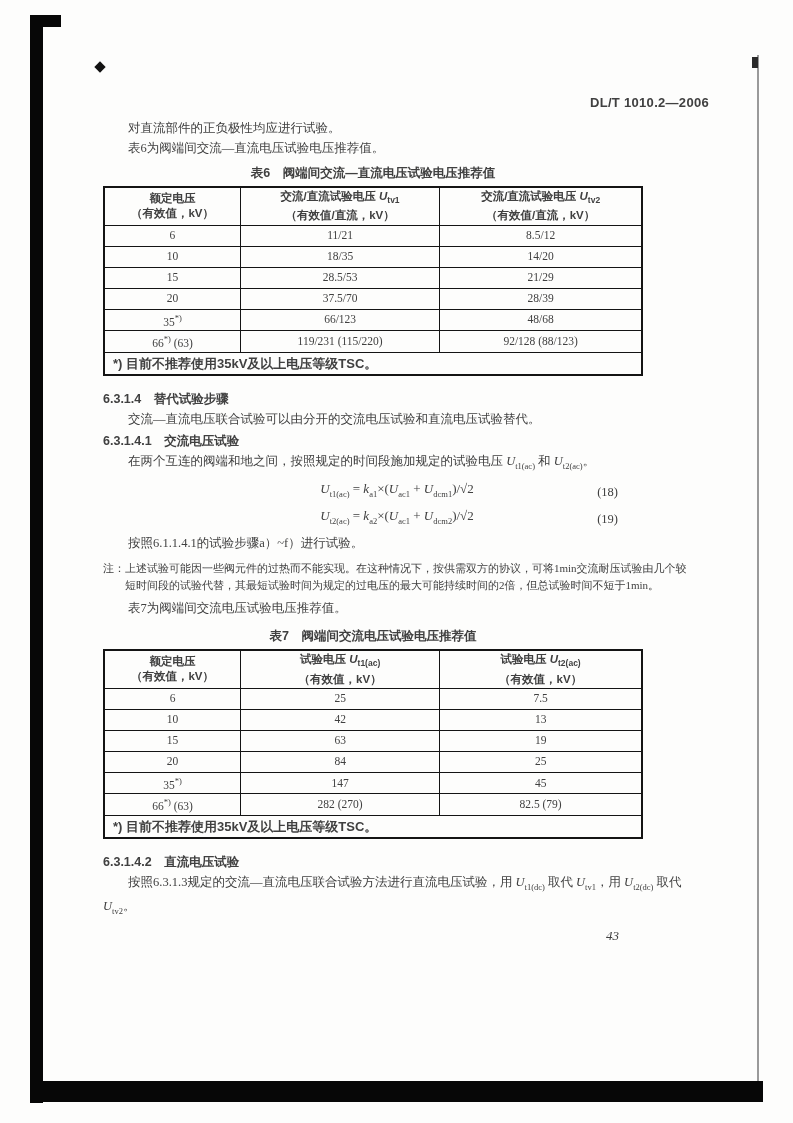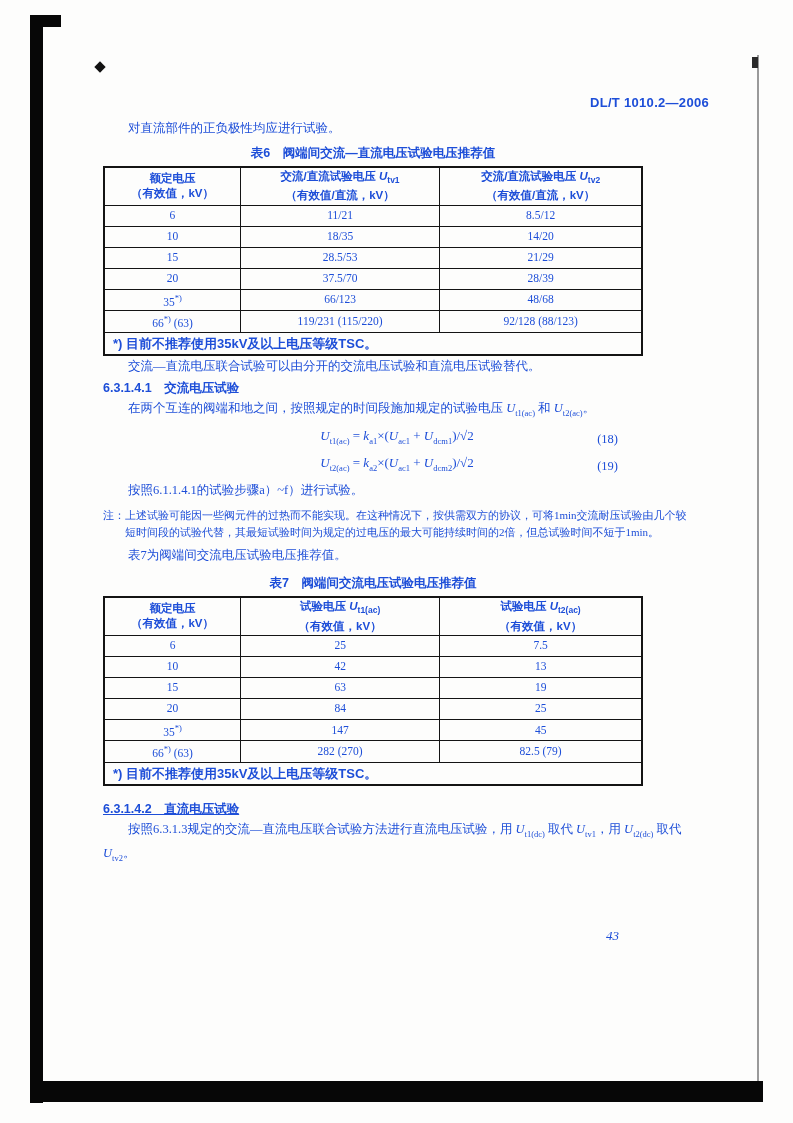--- a/index.html
+++ b/index.html
@@ -1,20 +1,20 @@
 <!DOCTYPE html>
 <html><head>
 <meta charset="utf-8">
 <style>
   * { margin:0; padding:0; box-sizing:border-box; }
   html,body { background:#ffffff; }
   .canvas {
     position:relative; width:793px; height:1123px; margin:0 auto;
     background:#fdfdfc; overflow:hidden;
-    font-family:"Liberation Serif","DejaVu Serif",serif; color:#1d4ed8;
+    font-family:"Liberation Serif","DejaVu Serif",serif; color:#404040;
   }
   
   .artifact { position:absolute; background:#070707; }
   .scan-left { left:30px; top:15px; width:13px; height:1088px; }
   .scan-left-top { left:30px; top:15px; width:31px; height:12px; }
   .scan-bottom { left:30px; top:1081px; width:733px; height:21px; }
   .scan-right-line { left:757px; top:55px; width:2px; height:1026px; background:#9a9a9a; }
   .scan-tr-mark { left:752px; top:57px; width:6px; height:11px; background:#2a2a2a; }
   .scan-dot { left:96px; top:63px; width:8px; height:8px; transform:rotate(45deg); background:#121212; }
 
@@ -54,39 +54,40 @@
 
   .formula-block { margin-top:4px; }
   .formula-row { position:relative; height:27px; text-align:center; font-size:13px; }
   .formula-row .num { position:absolute; right:73px; top:3px; font-size:12.5px; }
   sub { font-size:8.5px; } sup { font-size:8.5px; }
   i { font-style:italic; }
 
   .note { margin-top:7px; font-size:11px; line-height:17px; padding-left:22px; text-indent:-22px; }
   .after-note { margin-top:4px; }
   .cap7 { margin-top:9px; }
-  .sec-last { margin-top:9px;text-decoration:underline; }
+  .sec-last { margin-top:9px; }
 </style>
 </head>
 <body>
 
 <div class="canvas">
 
   <div class="artifact scan-left"></div>
   <div class="artifact scan-left-top"></div>
   <div class="artifact scan-bottom"></div>
   <div class="artifact scan-right-line"></div>
   <div class="artifact scan-tr-mark"></div>
   <div class="artifact scan-dot"></div>
 
   <div class="doc-number">DL/T 1010.2—2006</div>
 
   <div class="content">
 
     <p class="body-para first">对直流部件的正负极性均应进行试验。</p>
+    <p class="body-para">表6为阀端间交流—直流电压试验电压推荐值。</p>
 
     <div class="table-caption">表6　阀端间交流—直流电压试验电压推荐值</div>
     <table class="data-table">
       <colgroup>
           <col class="col-a">
           <col class="col-b">
           <col class="col-c">
         </colgroup>
       <thead>
         <tr>
@@ -125,20 +126,21 @@
           <td>66<sup>*)</sup> (63)</td>
           <td>119/231 (115/220)</td>
           <td>92/128 (88/123)</td>
         </tr>
         <tr>
           <td class="fn" colspan="3">*) 目前不推荐使用35kV及以上电压等级TSC。</td>
         </tr>
       </tbody>
     </table>
 
+    <h4 class="sec">6.3.1.4　替代试验步骤</h4>
     <p class="body-para">交流—直流电压联合试验可以由分开的交流电压试验和直流电压试验替代。</p>
 
     <h4 class="sec sec-tight">6.3.1.4.1　交流电压试验</h4>
     <p class="body-para">在两个互连的阀端和地之间，按照规定的时间段施加规定的试验电压 <i>U</i><sub>t1(ac)</sub> 和 <i>U</i><sub>t2(ac)</sub>。</p>
 
     <div class="formula-block">
       <div class="formula-row">
         <span class="expr"><i>U</i><sub>t1(ac)</sub> = <i>k</i><sub>a1</sub>×(<i>U</i><sub>ac1</sub> + <i>U</i><sub>dcm1</sub>)/√2</span>
         <span class="num">(18)</span>
       </div>

